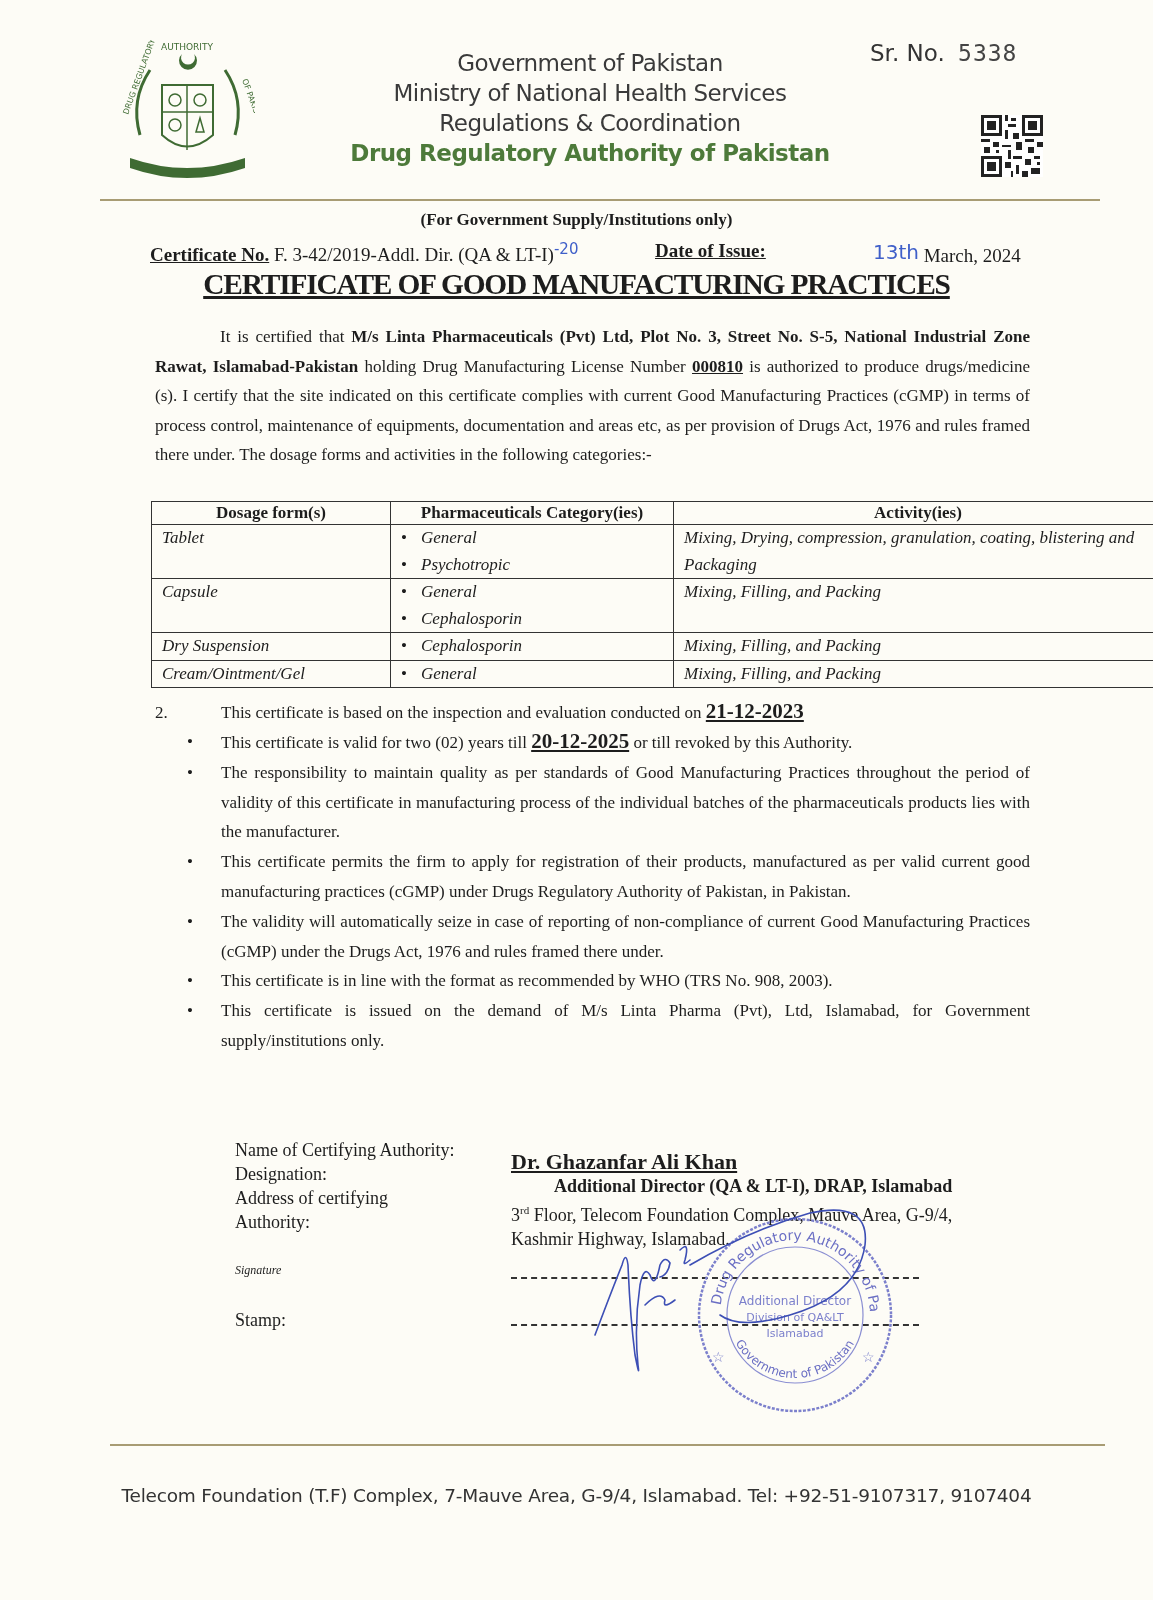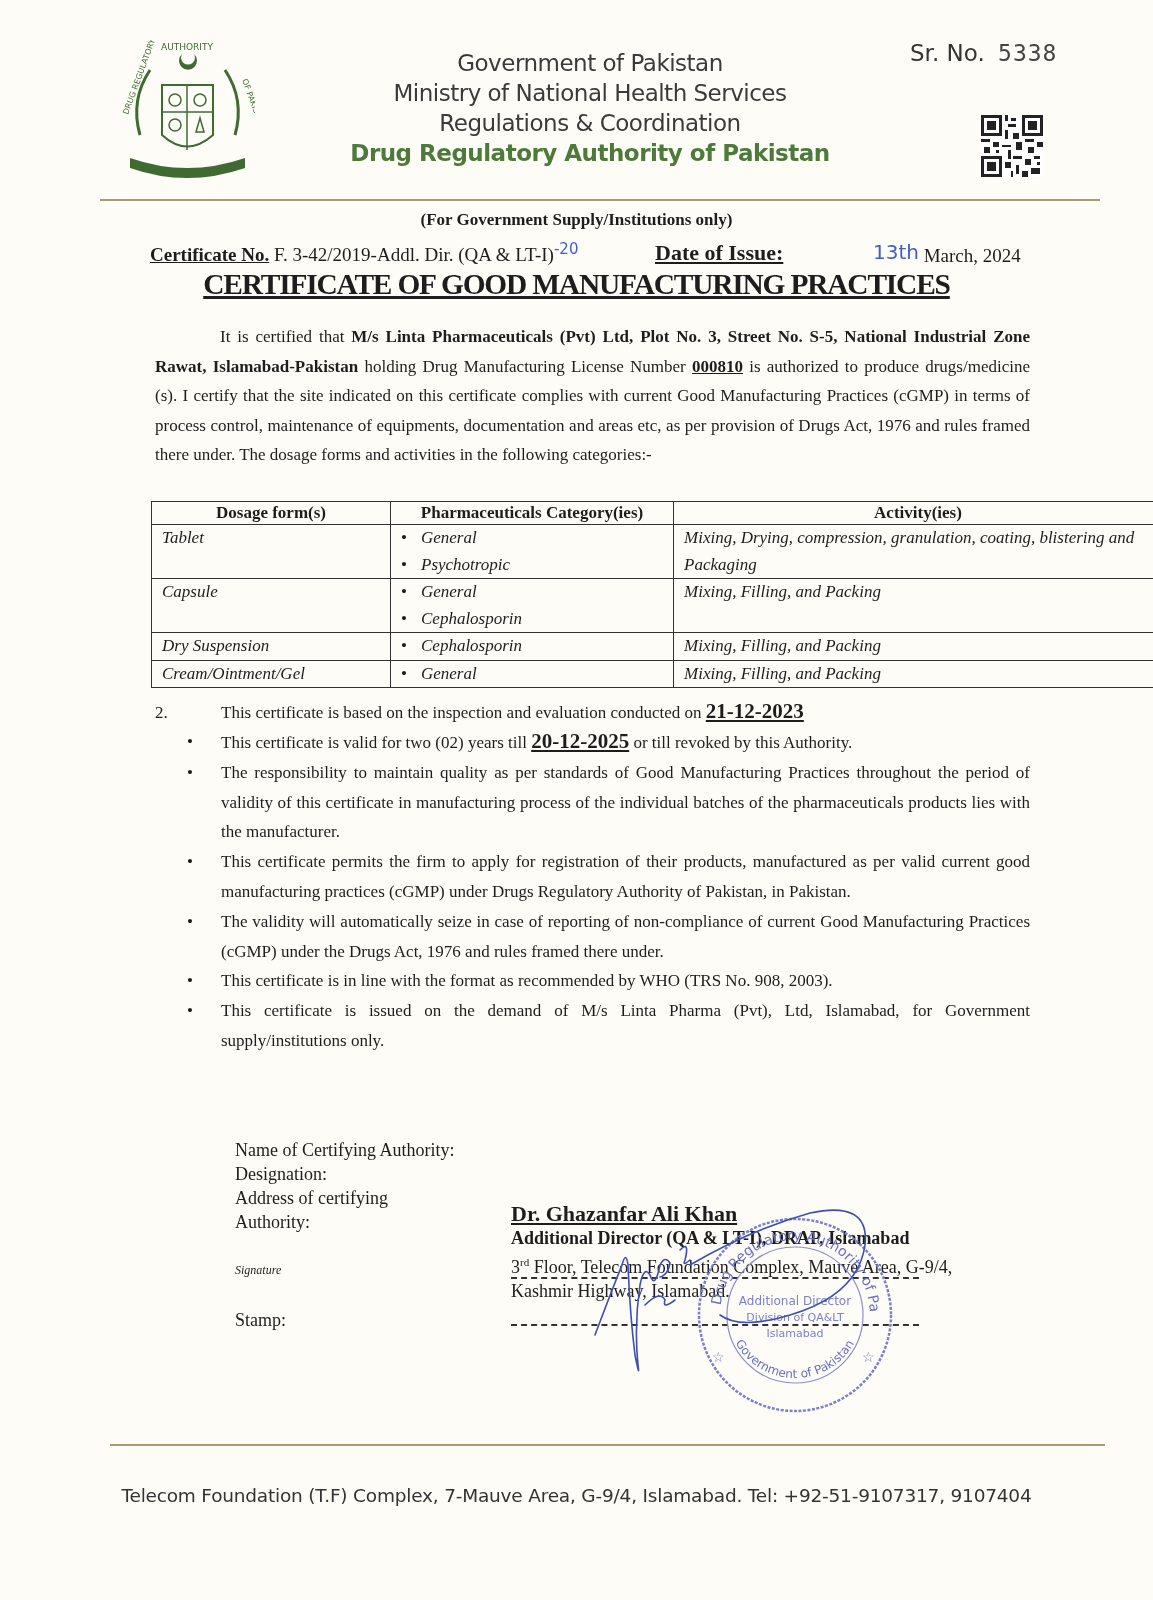--- a/index.html
+++ b/index.html
@@ -13,32 +13,32 @@
   }
   .abs { position: absolute; }
 
   
   .logo { left: 120px; top: 40px; width: 135px; height: 140px; }
   .hdr-lines { left: 330px; top: 48px; width: 520px; text-align: center;
     font-family: "DejaVu Sans", sans-serif; color: #3a3a3a; }
   .hdr-lines .ln { font-size: 23px; line-height: 30px; letter-spacing: -0.5px; }
   .hdr-lines .ln.green { color: #4d7a3a; font-weight: bold; font-size: 23px; }
   .srno { left: 870px; top: 40px; font-family: "DejaVu Sans", sans-serif;
-    font-size: 23px; color: #333; margin-left: 40px; }
+    font-size: 23px; color: #333; }
   .srno .num { font-family: "DejaVu Sans Mono", monospace; color: #444;
     position: relative; margin-left: 6px; letter-spacing: 1px; }
   .qr { left: 981px; top: 115px; width: 62px; height: 62px; }
   .hdr-rule { left: 100px; top: 199px; width: 1000px; height: 2px; background: #a89c74; }
 
   
   .supply { left: 0; width: 1153px; top: 210px; text-align: center; font-weight: bold; font-size: 17px; }
   .certno { left: 150px; top: 240px; font-size: 19px; }
   .certno .lbl { font-weight: bold; text-decoration: underline; }
   .certno .hand { color: #3f5fc9; font-family: "DejaVu Sans", sans-serif; font-size: 15px; vertical-align: super; }
-  .issue { left: 655px; top: 240px; font-size: 22px; font-weight: bold; text-decoration: underline; text-align: center; }
+  .issue { left: 655px; top: 240px; font-size: 19px; font-weight: bold; text-decoration: underline; text-align: center; }
   .issuedate { left: 873px; top: 240px; font-size: 19px; }
   .issuedate .hand { color: #3f5fc9; font-family: "DejaVu Sans", sans-serif; font-size: 20px; vertical-align: 3px; }
   .title { left: 0; width: 1153px; top: 267px; text-align: center; font-weight: bold;
     font-size: 30px; text-decoration: underline; letter-spacing: -1.2px; transform: scaleX(0.98); }
 
   
   .para { left: 155px; top: 322px; width: 875px; font-size: 17px; line-height: 29.5px; text-align: justify; }
   .para .indent { display: inline-block; width: 65px; }
   .para b { font-weight: bold; }
   .para u { font-weight: bold; }
@@ -56,23 +56,23 @@
   .pt2 { left: 155px; top: 698px; font-size: 17px; line-height: 26px; }
   .pt2 .n { display: inline-block; width: 66px; }
   .pt2 .dt { font-weight: bold; font-size: 21px; text-decoration: underline; }
   .bullets { left: 187px; top: 727px; width: 843px; font-size: 17px; line-height: 29.8px; }
   .bullets .bi { position: relative; padding-left: 34px; text-align: justify; }
   .bullets .bi::before { content: "\2022"; position: absolute; left: 0; top: 0; }
   .bullets .dt { font-weight: bold; font-size: 21px; text-decoration: underline; }
 
   
   .sig-lbls { left: 235px; top: 1138px; font-size: 18px; line-height: 24px; }
-  .sig-vals { left: 511px; top: 1202px; font-size: 18px; line-height: 24px; }
+  .sig-vals { left: 511px; top: 1150px; font-size: 18px; line-height: 24px; }
   .sig-vals .name { font-weight: bold; font-size: 22px; text-decoration: underline; }
-  .sig-vals .desig { font-weight: bold; }
+  .sig-vals .desig { font-weight: bold; text-align: right; }
   .signature-lbl { left: 235px; top: 1263px; font-size: 12px; font-style: italic; }
   .stamp-lbl { left: 235px; top: 1310px; font-size: 18px; }
   .dash { left: 511px; width: 408px; border-top: 2px dashed #333; }
   .stamp { left: 690px; top: 1210px; width: 210px; height: 210px; }
   .scribble { left: 590px; top: 1205px; width: 300px; height: 190px; }
 
   
   .ftr-rule { left: 110px; top: 1444px; width: 995px; height: 2px; background: #a89c74; }
   .footer { left: 0; width: 1153px; top: 1485px; text-align: center; font-family: "DejaVu Sans", sans-serif;
     font-size: 18.5px; color: #333; letter-spacing: -0.2px; }

